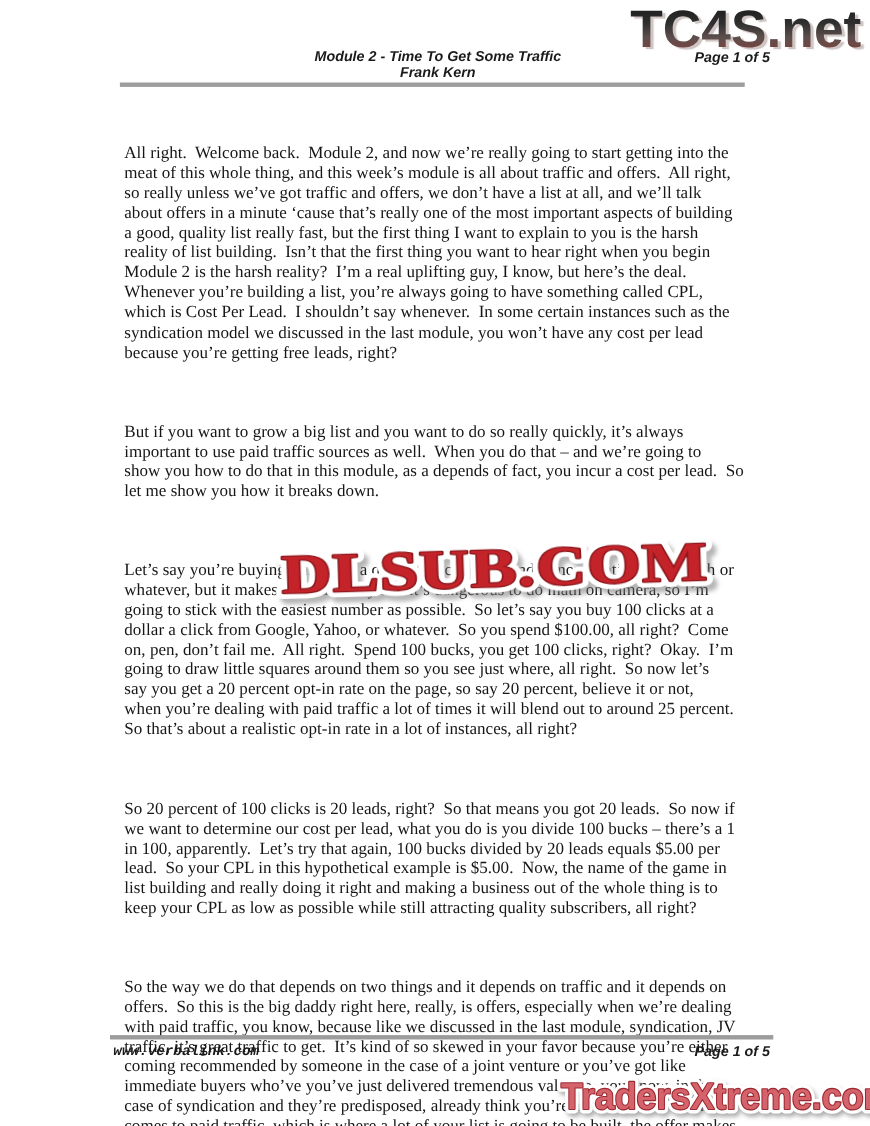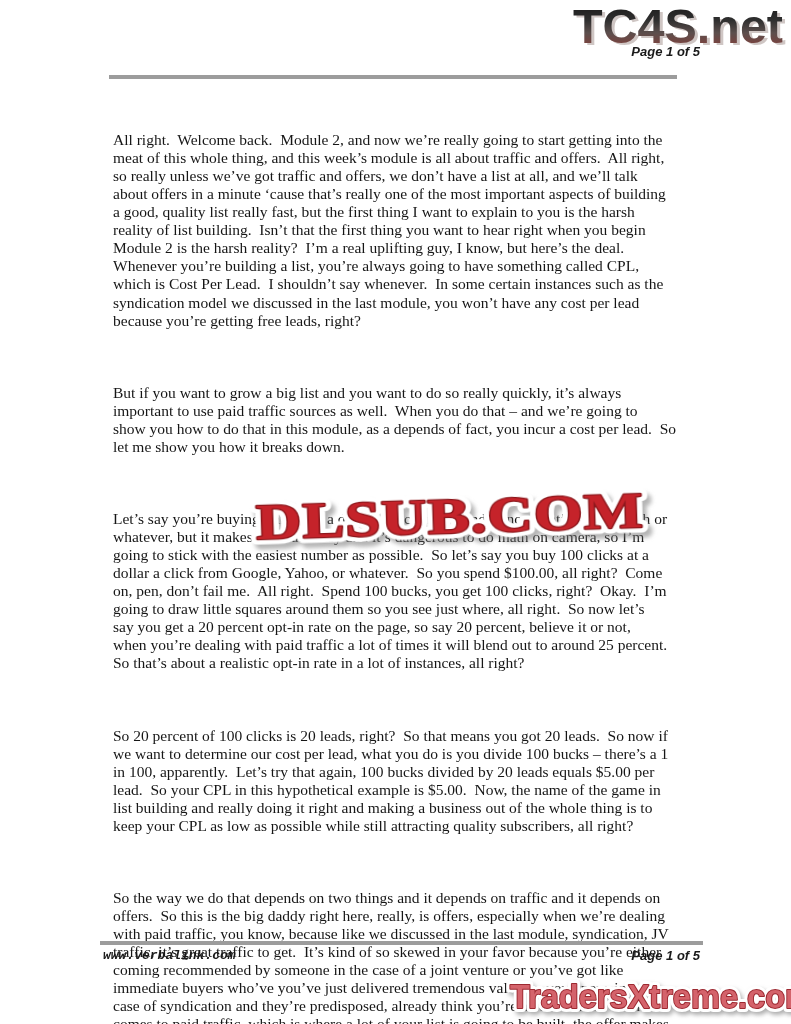--- a/index.html
+++ b/index.html
@@ -64,20 +64,24 @@
           <stop offset="0.38" stop-color="#2f2f2f"></stop>
           <stop offset="0.62" stop-color="#5c4f4d"></stop>
           <stop offset="0.82" stop-color="#774440"></stop>
           <stop offset="1" stop-color="#a87a70"></stop>
         </linearGradient>
       </defs>
       <text x="4" y="43" font-size="48" textLength="210" lengthAdjust="spacingAndGlyphs" fill="url(#tcgrad)">TC4S.net</text>
     </svg>
   </div>
 
+  <div class="header-center">
+    <div>Module 2 - Time To Get Some Traffic</div>
+    <div>Frank Kern</div>
+  </div>
   <div class="header-page">Page 1 of 5</div>
   <div class="rule rule-top"></div>
 
   <div class="body-text">
     <div class="para">All right.  Welcome back.  Module 2, and now we’re really going to start getting into the
 meat of this whole thing, and this week’s module is all about traffic and offers.  All right,
 so really unless we’ve got traffic and offers, we don’t have a list at all, and we’ll talk
 about offers in a minute ‘cause that’s really one of the most important aspects of building
 a good, quality list really fast, but the first thing I want to explain to you is the harsh
 reality of list building.  Isn’t that the first thing you want to hear right when you begin

